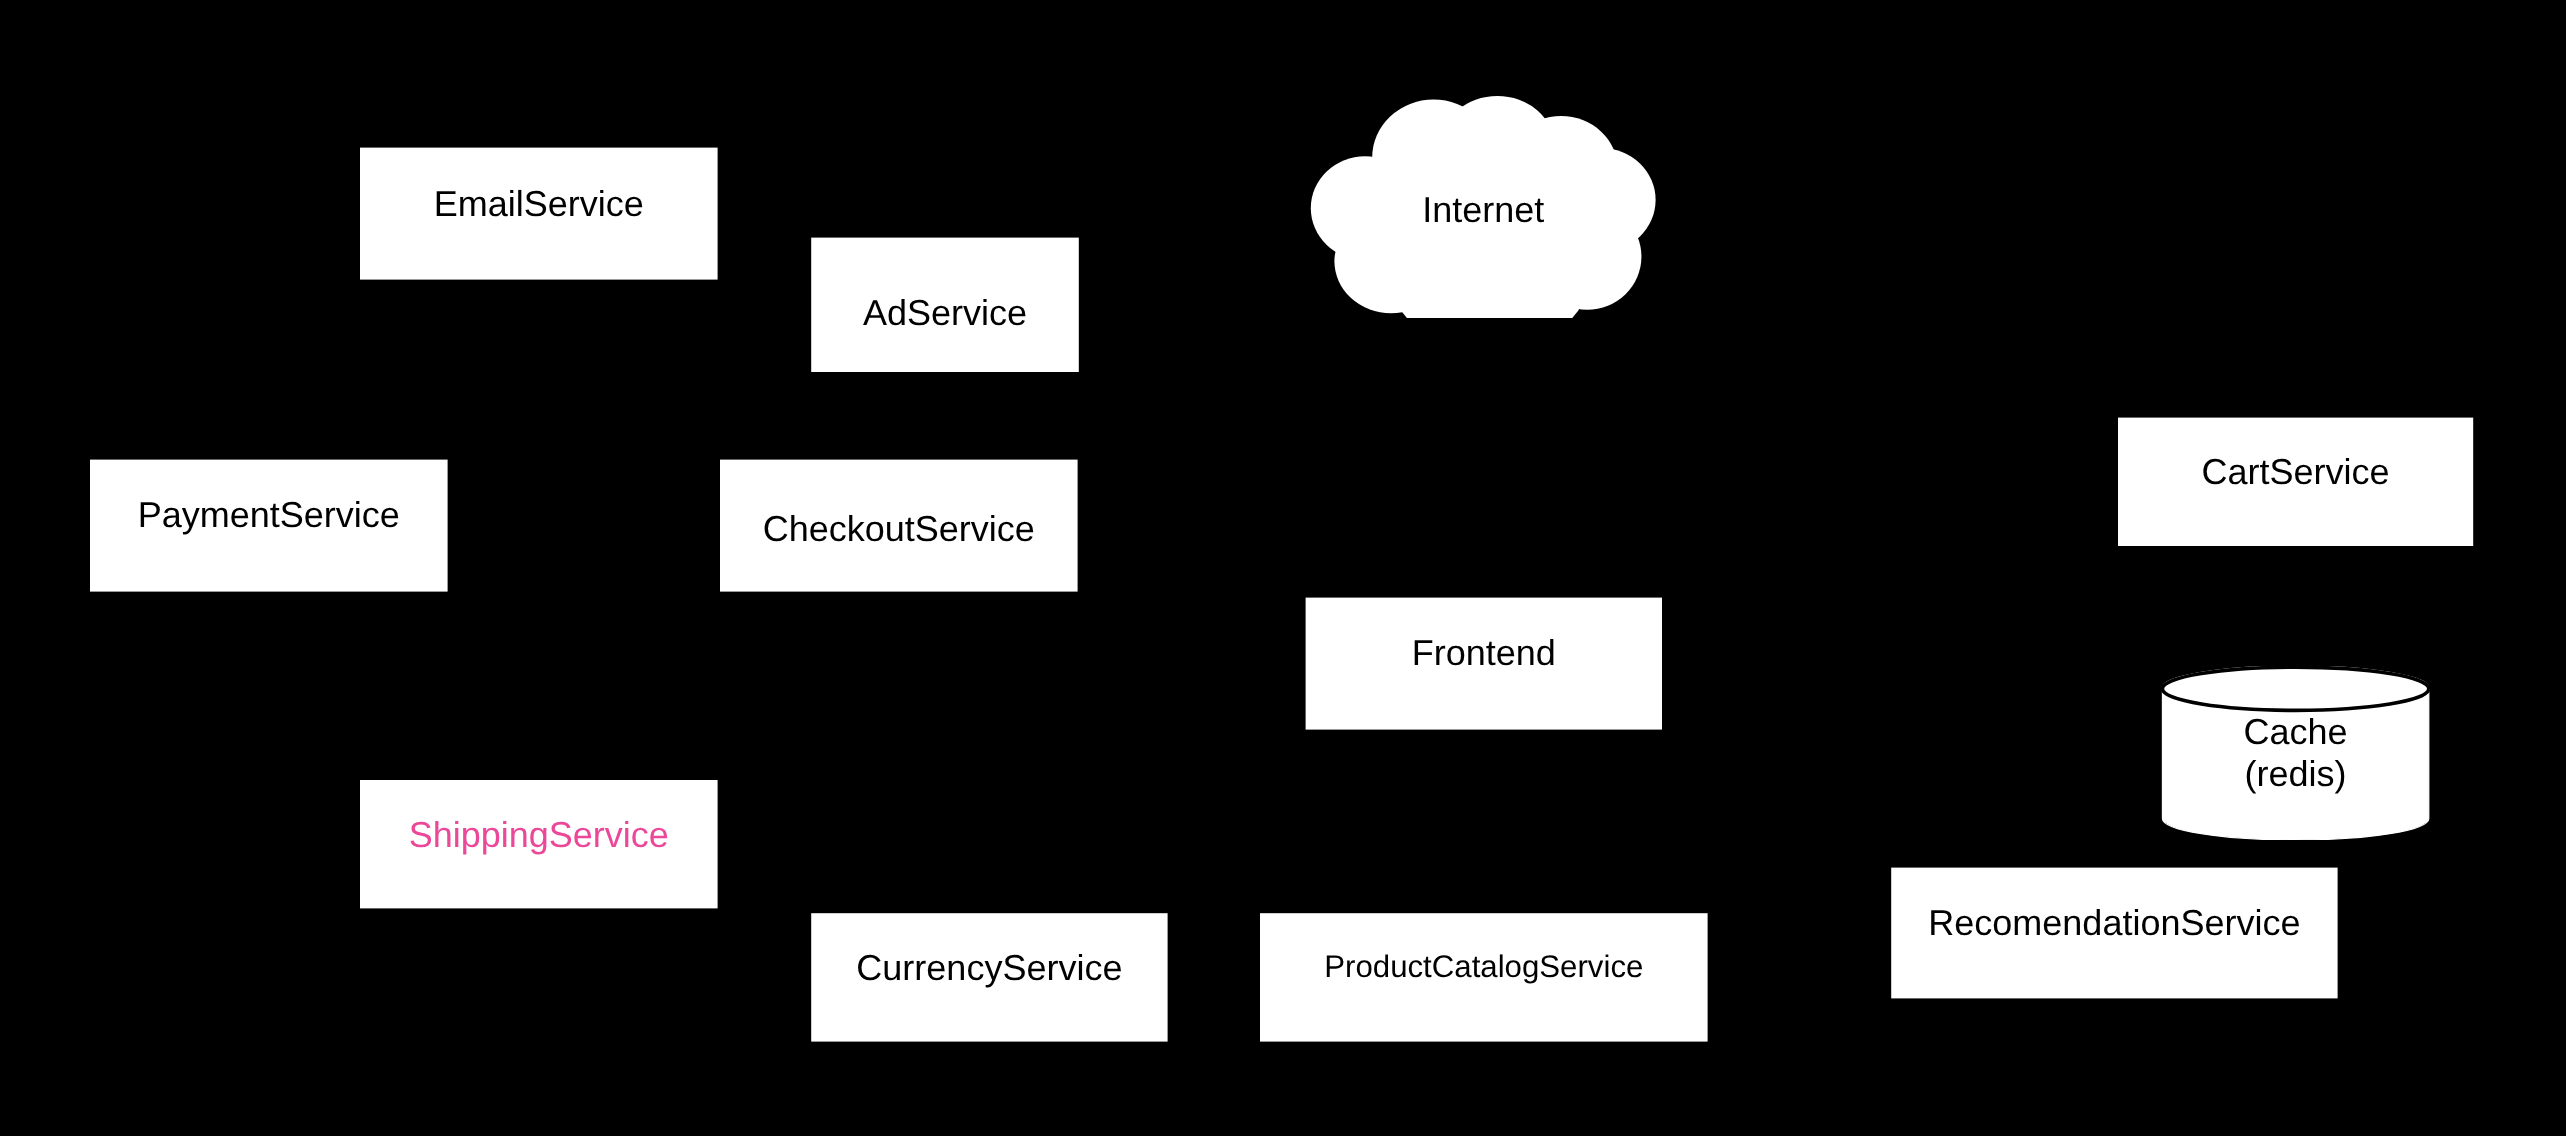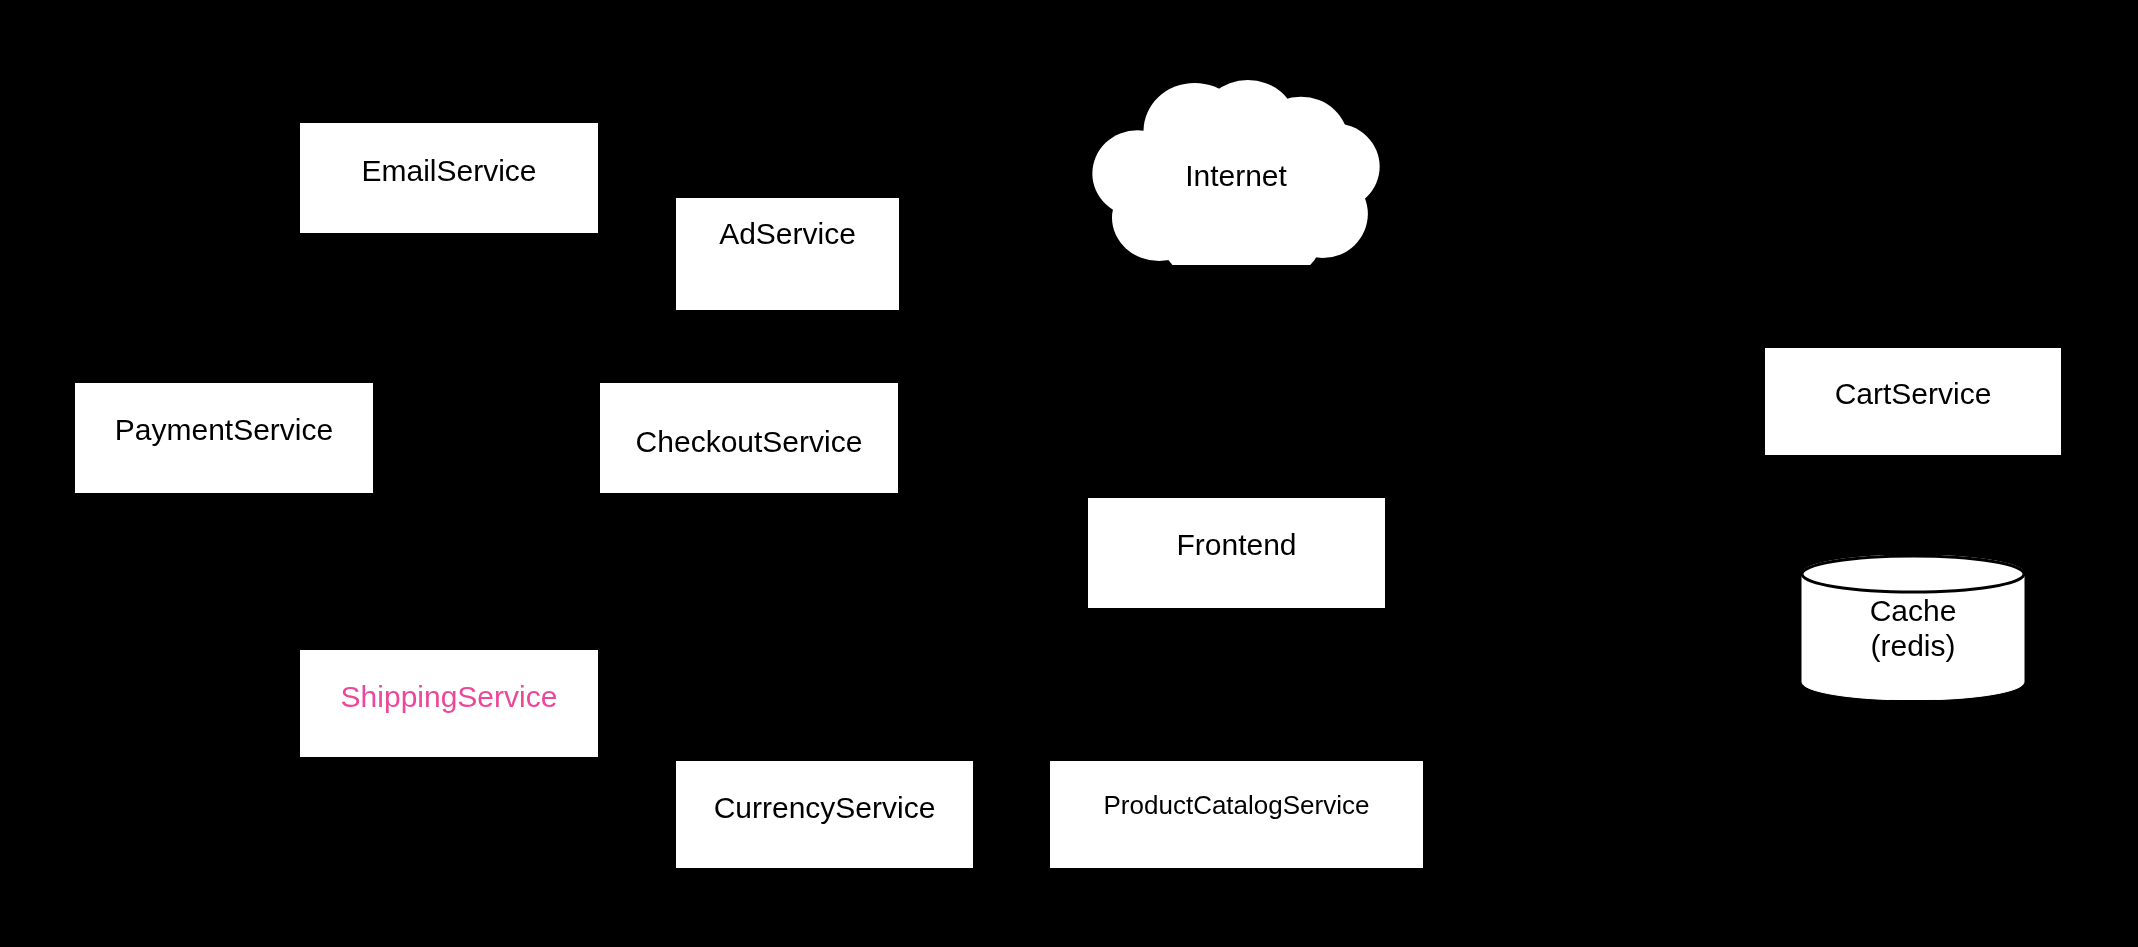--- a/index.html
+++ b/index.html
@@ -78,21 +78,21 @@
   }
 </style>
 </head>
 <body>
 
 <div id="canvas" style="background: rgb(0, 0, 0);">
     <div class="node rect" style="left: 300px; top: 123px; width: 298px; height: 110px; font-size: 30px; color: rgb(0, 0, 0); background: rgb(255, 255, 255);">
       <span class="label" style="padding-top: 30px;">EmailService</span>
     </div>
     <div class="node rect" style="left: 676px; top: 198px; width: 223px; height: 112px; font-size: 30px; color: rgb(0, 0, 0); background: rgb(255, 255, 255);">
-      <span class="label" style="padding-top: 18px;">AdService</span>
+      <span class="label" style="padding-top: 46px;">AdService</span>
     </div>
     <div class="node cloud" style="left: 1088px; top: 80px; width: 296px; height: 185px; font-size: 30px; color: rgb(0, 0, 0);">
       <svg width="296" height="185" viewBox="0 0 300 188">
         <g fill="#ffffff">
           <ellipse cx="108" cy="52" rx="52" ry="49"></ellipse>
           <ellipse cx="162" cy="42" rx="48" ry="42"></ellipse>
           <ellipse cx="216" cy="62" rx="48" ry="45"></ellipse>
           <ellipse cx="250" cy="88" rx="46" ry="44"></ellipse>
           <ellipse cx="238" cy="136" rx="46" ry="45"></ellipse>
           <ellipse cx="186" cy="158" rx="52" ry="46"></ellipse>
@@ -120,19 +120,22 @@
       <svg width="224" height="145" viewBox="0 0 224 145">
         <path d="M 1,18 A 111,18 0 0 1 223,18 L 223,127 A 111,18 0 0 1 1,127 Z" fill="#ffffff" stroke="#ffffff" stroke-width="1"></path>
         <ellipse cx="112" cy="19" rx="111" ry="18" fill="#ffffff" stroke="#000000" stroke-width="3"></ellipse>
       </svg>
       <span class="label" style="top: 38px;">Cache
 (redis)</span>
     </div>
     <div class="node rect" style="left: 300px; top: 650px; width: 298px; height: 107px; font-size: 30px; color: #ec4899; background: rgb(255, 255, 255);">
       <span class="label" style="padding-top: 29px;">ShippingService</span>
     </div>
+    <div class="node rect" style="left: 1576px; top: 723px; width: 372px; height: 109px; font-size: 30px; color: rgb(0, 0, 0); background: rgb(255, 255, 255);">
+      <span class="label" style="padding-top: 29px;">RecomendationService</span>
+    </div>
     <div class="node rect" style="left: 676px; top: 761px; width: 297px; height: 107px; font-size: 30px; color: rgb(0, 0, 0); background: rgb(255, 255, 255);">
       <span class="label" style="padding-top: 29px;">CurrencyService</span>
     </div>
     <div class="node rect" style="left: 1050px; top: 761px; width: 373px; height: 107px; font-size: 26px; color: rgb(0, 0, 0); background: rgb(255, 255, 255);">
       <span class="label" style="padding-top: 29px;">ProductCatalogService</span>
     </div>
   </div>
 
 </body></html>

